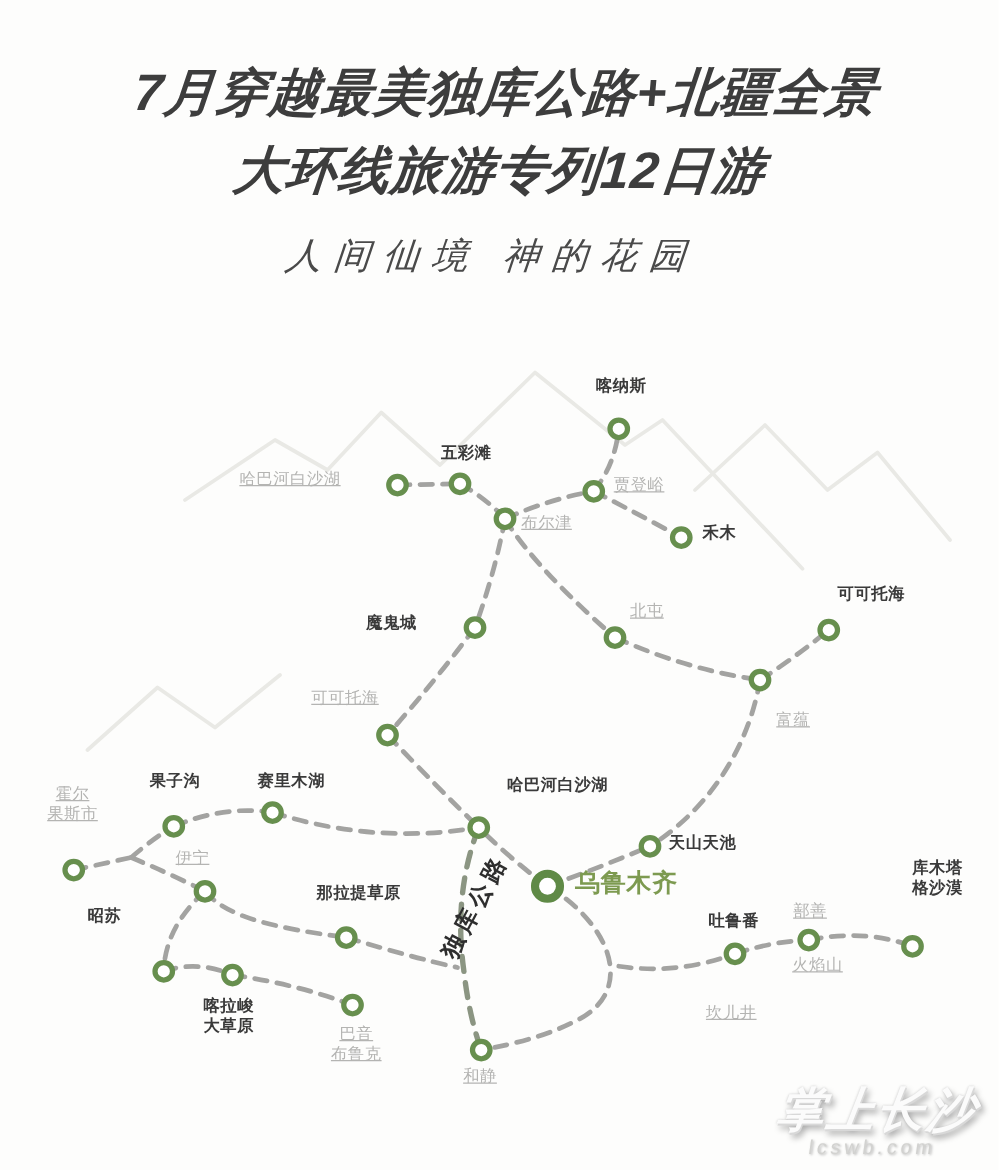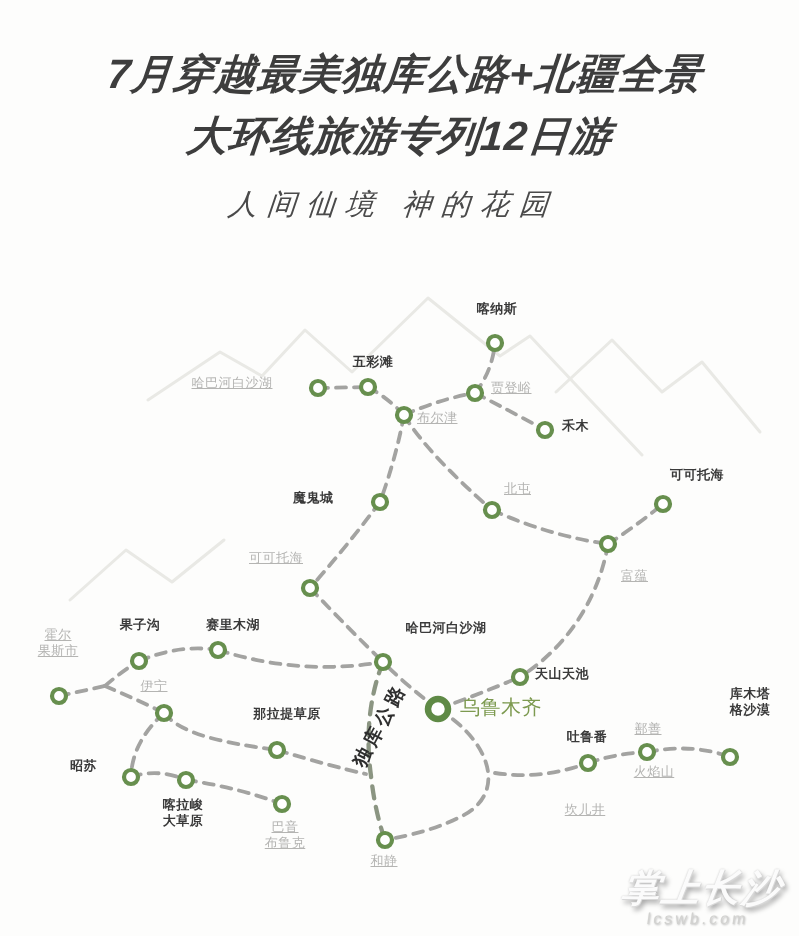--- a/index.html
+++ b/index.html
@@ -22,21 +22,21 @@
   .map{position:absolute;left:0;top:0;width:799px;height:936px;}
   svg{position:absolute;left:0;top:0;}
   .lbl{
     position:absolute;transform:translateX(-50%);
     white-space:pre-line;text-align:center;line-height:1.2;
     font-size:13px;letter-spacing:0.5px;
   }
   .lbl.anchor-left{transform:none;text-align:left;}
   .lbl.black{color:#3a3a3a;font-weight:700;}
   .lbl.gray{color:#b4b4b2;font-weight:400;text-decoration:underline;}
-  .lbl.green{color:#7d9a50;font-weight:400;font-size:20px;}
+  .lbl.green{color:#7d9a50;font-weight:700;font-size:20px;}
   .road-label{
     position:absolute;left:380px;top:725px;
     transform:translate(-50%,-50%) rotate(-62deg);
     font-size:19px;font-weight:700;color:#2e2e2e;letter-spacing:4px;
     white-space:nowrap;
   }
   
   .watermark{position:absolute;right:18px;bottom:8px;text-align:center;transform:skewX(-8deg);}
   .wm-brand{
     font-size:38px;font-weight:900;font-style:italic;color:#fbfbfb;
@@ -144,21 +144,21 @@
     <div class="lbl gray" style="left:276px;top:550px">可可托海</div>
     <div class="lbl black" style="left:140px;top:617px">果子沟</div>
     <div class="lbl black" style="left:233px;top:617px">赛里木湖</div>
     <div class="lbl black" style="left:446px;top:620px">哈巴河白沙湖</div>
     <div class="lbl black anchor-left" style="left:535px;top:666px">天山天池</div>
     <div class="lbl gray" style="left:58px;top:627px">霍尔
 果斯市</div>
     <div class="lbl gray" style="left:154px;top:678px">伊宁</div>
     <div class="lbl green anchor-left" style="left:460px;top:695px">乌鲁木齐</div>
     <div class="lbl black" style="left:287px;top:706px">那拉提草原</div>
-    <div class="lbl black anchor-left" style="left:70px;top:758px">昭苏</div>
+    <div class="lbl black anchor-left" style="left:70px;top:725px">昭苏</div>
     <div class="lbl black" style="left:183px;top:797px">喀拉峻
 大草原</div>
     <div class="lbl gray" style="left:285px;top:819px">巴音
 布鲁克</div>
     <div class="lbl gray" style="left:384px;top:853px">和静</div>
     <div class="lbl black" style="left:587px;top:729px">吐鲁番</div>
     <div class="lbl gray" style="left:648px;top:721px">鄯善</div>
     <div class="lbl gray" style="left:585px;top:802px">坎儿井</div>
     <div class="lbl gray" style="left:654px;top:764px">火焰山</div>
     <div class="lbl black" style="left:750px;top:686px">库木塔

